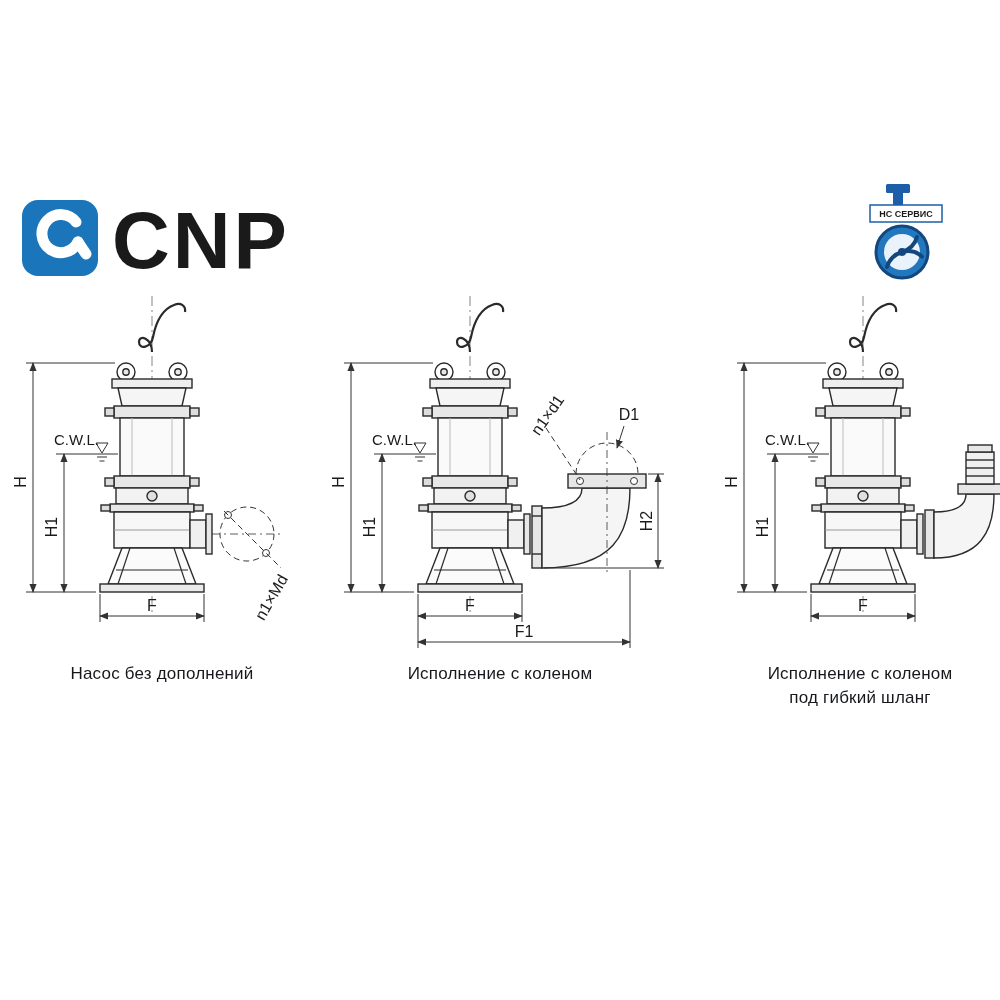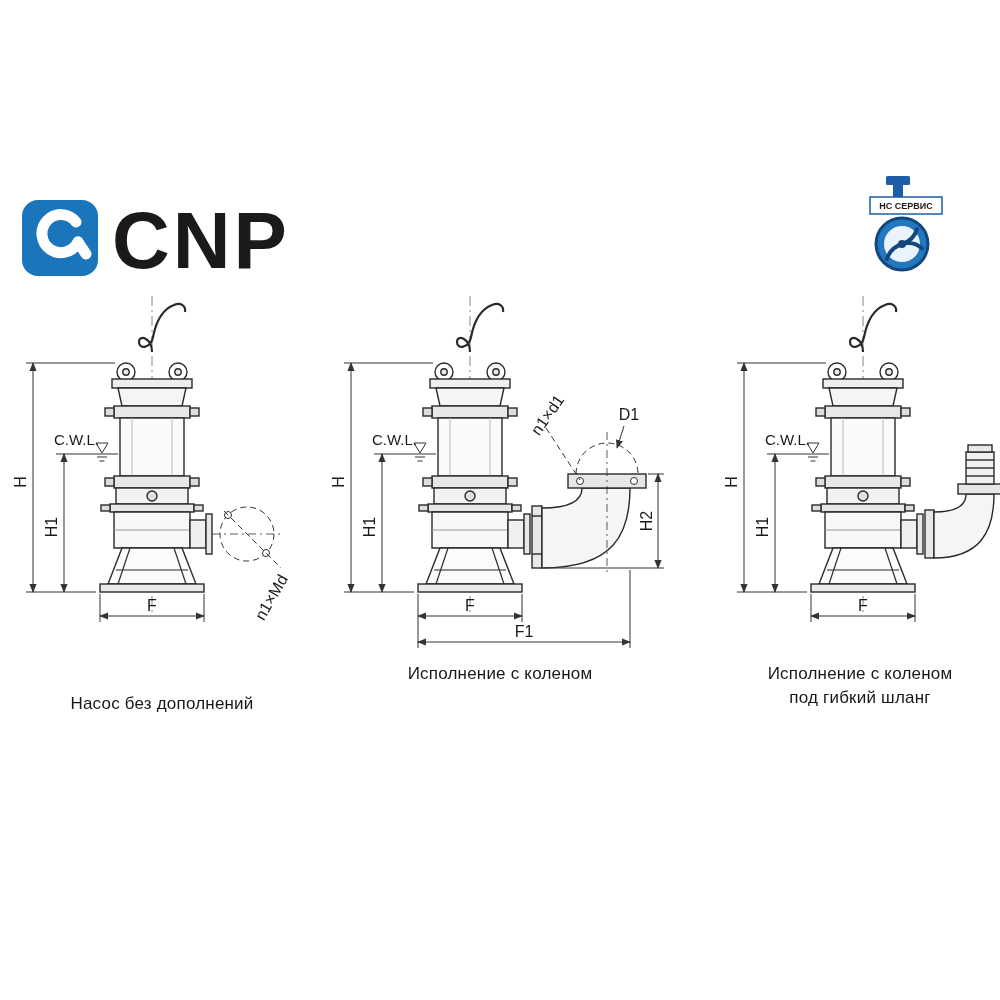--- a/index.html
+++ b/index.html
@@ -57,21 +57,21 @@
 
 <div class="abs" style="left:20px;top:194px;">
   <svg width="330" height="88">
     <rect x="2" y="6" width="76" height="76" rx="16" fill="#1b75bb"></rect>
     <path d="M56,28 A19,19 0 1 0 58,48" stroke="#ffffff" stroke-width="11" fill="none" stroke-linecap="round"></path>
     <path d="M58,48 L66,60" stroke="#ffffff" stroke-width="11" fill="none" stroke-linecap="round"></path>
     <text x="92" y="74" font-size="80" font-weight="bold" letter-spacing="3" fill="#9aa2aa">CNP</text>
   </svg>
 </div>
 
-<div class="abs" style="left:850px;top:176px;">
+<div class="abs" style="left:850px;top:184px;">
   <svg width="100" height="100">
     <rect x="36" y="0" width="24" height="9" rx="1.5" fill="#1c5fa8"></rect>
     <rect x="43" y="9" width="10" height="18" fill="#1c5fa8"></rect>
     <rect x="20" y="21" width="72" height="17" fill="#ffffff" stroke="#1c5fa8" stroke-width="1.5"></rect>
     <text x="56" y="33" font-size="9" font-weight="bold" text-anchor="middle" fill="#1c5fa8">НС СЕРВИС</text>
     <g>
       <circle cx="52" cy="68" r="26" fill="#2178be" stroke="#14477e" stroke-width="3"></circle>
       <circle cx="52" cy="68" r="18" fill="#eaf3fb"></circle>
       <g stroke="#14477e" stroke-width="4" fill="none" stroke-linecap="round">
         <path d="M52,68 Q64,64 67,53"></path>
@@ -109,21 +109,21 @@
       <circle cx="254" cy="271" r="3.5" fill="#ffffff"></circle>
       <line x1="212" y1="229" x2="269" y2="286" stroke-dasharray="6 4"></line>
     </g>
     <text class="dimtxt" x="14" y="200" text-anchor="middle" transform="rotate(-90 14 200)">H</text>
     <text class="dimtxt" x="45" y="245" text-anchor="middle" transform="rotate(-90 45 245)">H1</text>
     <text class="cwltxt" x="42" y="163">C.W.L.</text>
     <text class="dimtxt" x="140" y="329" text-anchor="middle">F</text>
     <text class="dimtxt" x="264" y="318" text-anchor="middle" transform="rotate(-60 264 318)">n1×Md</text>
   </svg>
 </div>
-<div class="caption" style="left:12px;top:692px;width:300px;">
+<div class="caption" style="left:12px;top:662px;width:300px;">
   <div>Насос без дополнений</div>
 </div>
 
 <div class="abs" style="left:330px;top:282px;">
   <svg width="340" height="378" viewBox="0 0 340 378">
     <use href="#pumpsym" x="0" y="10"></use>
 
     <g stroke="#2a2a2a" stroke-width="1.4">
       <rect x="202" y="224" width="10" height="62" fill="#e7e7e7"></rect>
       <line x1="202" y1="234" x2="212" y2="234"></line>

